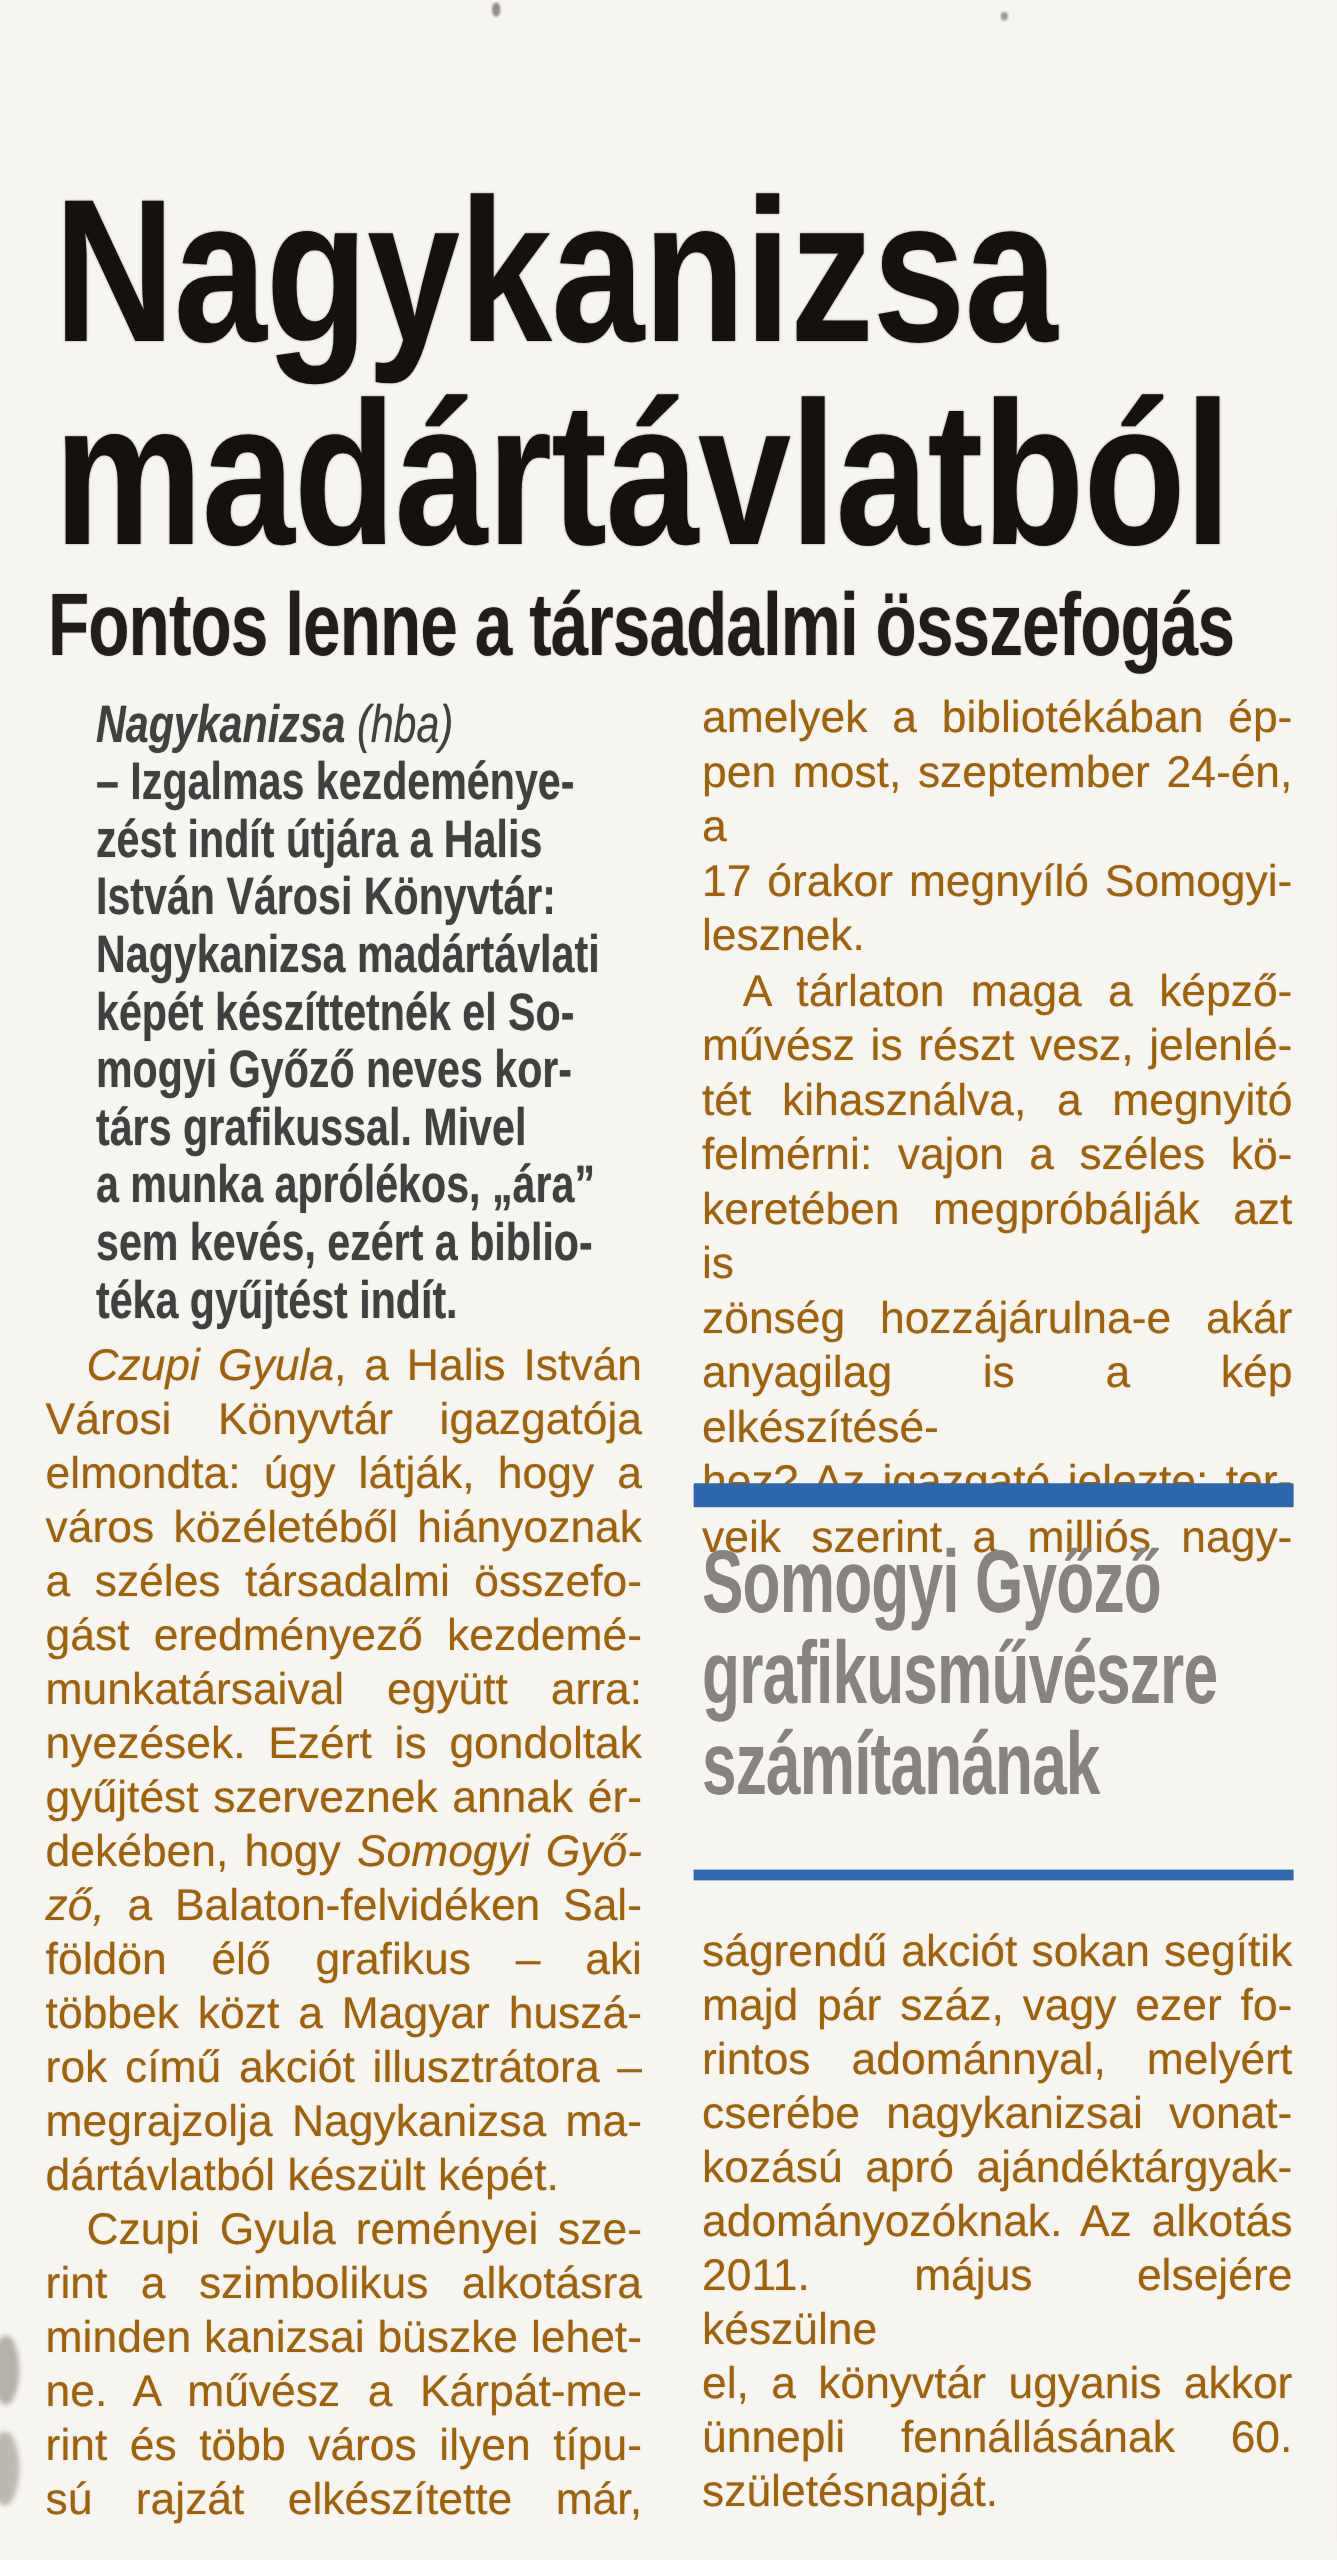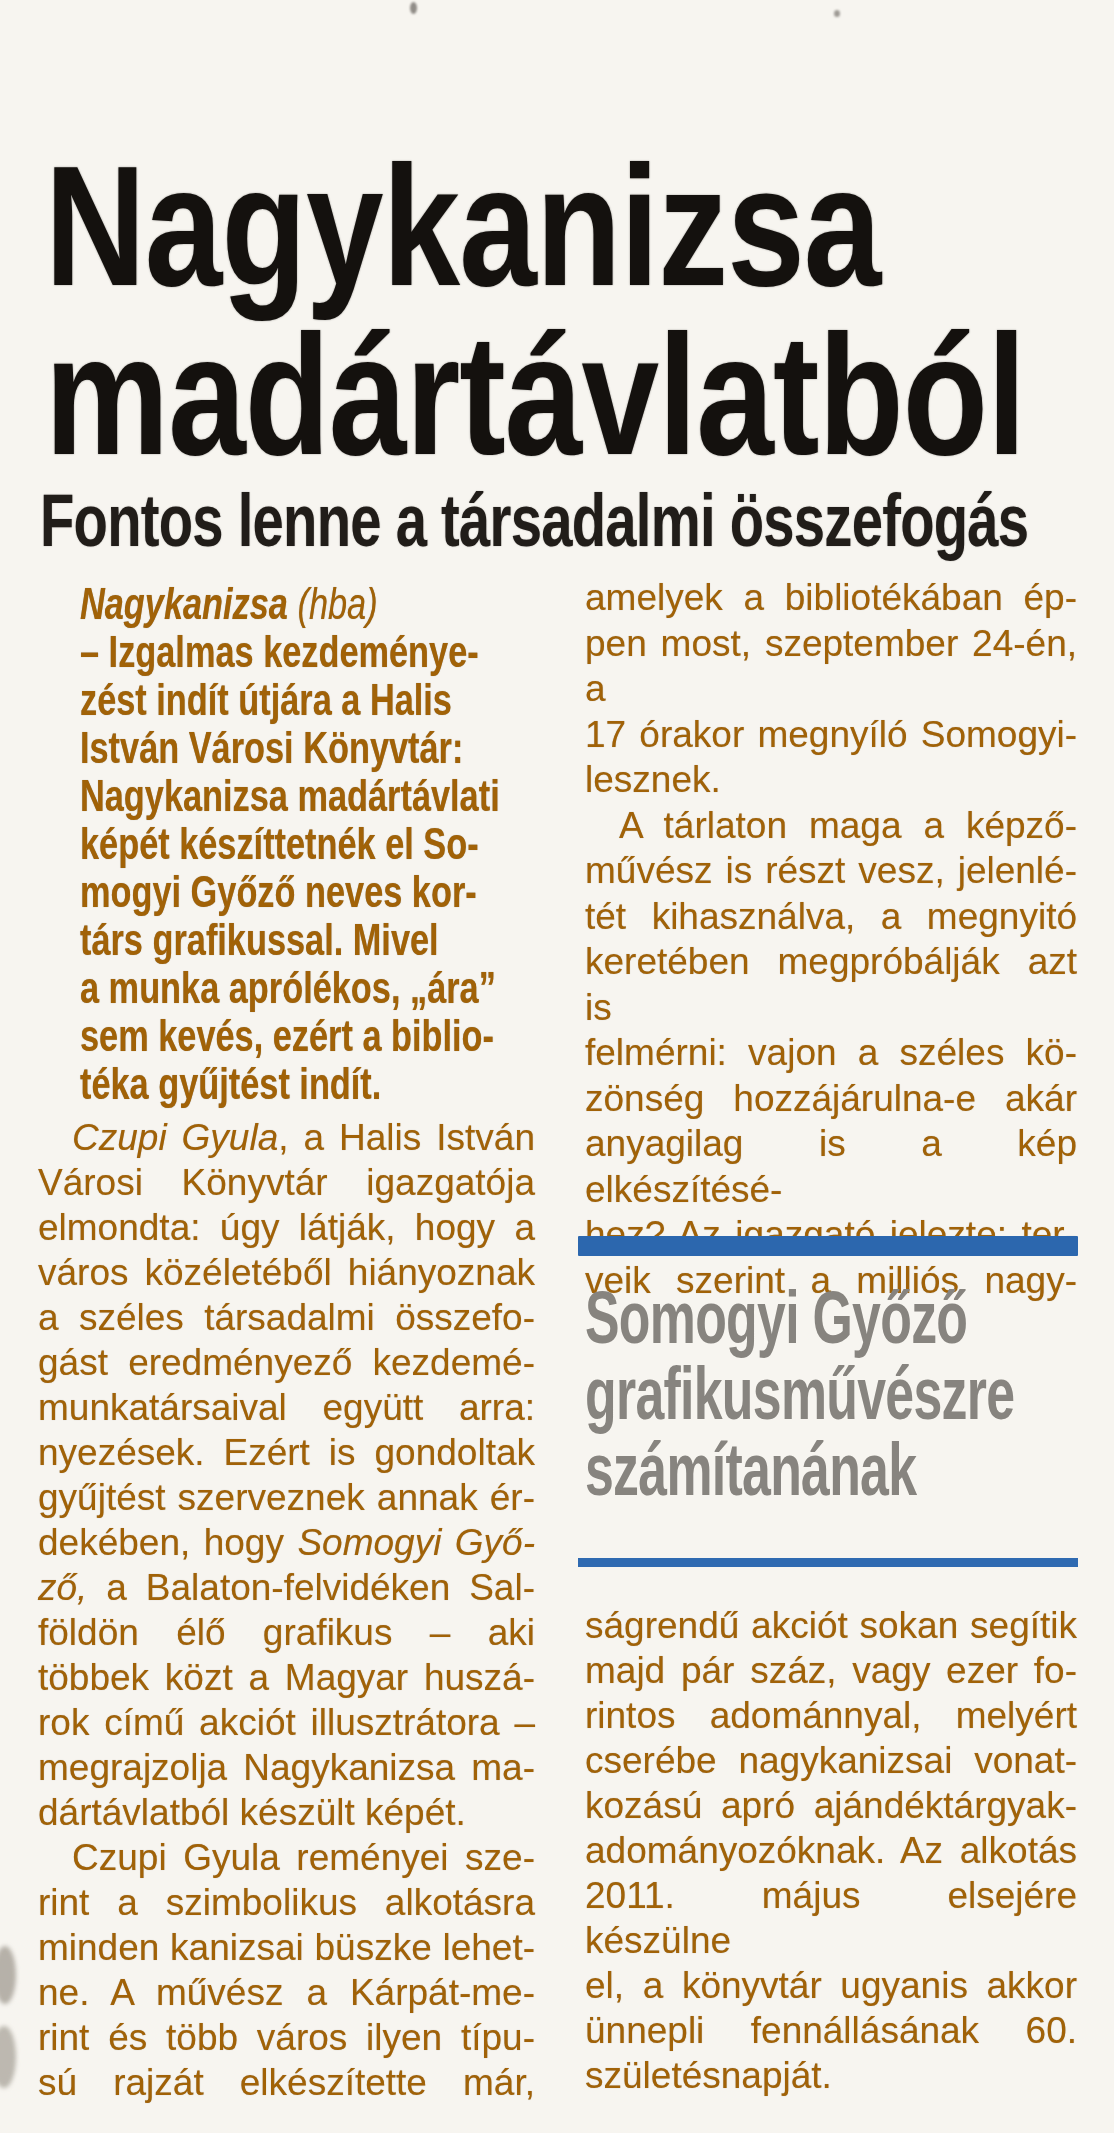--- a/index.html
+++ b/index.html
@@ -18,21 +18,21 @@
   
   .subheadline{
     position:absolute;left:40px;top:420px;
     font-size:74px;line-height:80px;font-weight:700;letter-spacing:-1px;
     color:#211d19;transform:scaleX(0.76);transform-origin:0 0;white-space:nowrap;
     text-shadow:0 0 1.5px rgba(25,21,17,.4);
   }
   
   .lede{
     position:absolute;left:80px;top:580px;width:530px;
-    font-size:44px;line-height:48px;font-weight:700;color:#a16207;
+    font-size:44px;line-height:48px;font-weight:700;color:#404040;
     text-shadow:0 0 1px rgba(23,20,15,.4);
   }
   .lede .line{white-space:nowrap;}
   .sc{display:inline-block;transform-origin:0 50%;white-space:nowrap;}
   .lede .sc{transform:scaleX(0.78);}
   .lede .lt{font-weight:400;}
   .it{font-style:italic;}
   
   .body-col{
     position:absolute;font-family:Liberation Sans, sans-serif;
@@ -119,22 +119,22 @@
     <div>
         <div class="line"><span>amelyek a bibliotékában ép-</span></div>
         <div class="line"><span>pen most, szeptember 24-én, a</span></div>
         <div class="line"><span>17 órakor megnyíló Somogyi-</span></div>
         <div class="line last"><span>lesznek.</span></div>
       </div>
     <div>
         <div class="line indent"><span>A tárlaton maga a képző-</span></div>
         <div class="line"><span>művész is részt vesz, jelenlé-</span></div>
         <div class="line"><span>tét kihasználva, a megnyitó</span></div>
+        <div class="line"><span>felmérni: vajon a széles kö-</span></div>
         <div class="line"><span>keretében megpróbálják azt is</span></div>
-        <div class="line"><span>felmérni: vajon a széles kö-</span></div>
         <div class="line"><span>zönség hozzájárulna-e akár</span></div>
         <div class="line"><span>anyagilag is a kép elkészítésé-</span></div>
         <div class="line"><span>hez? Az igazgató jelezte: ter-</span></div>
         <div class="line"><span>veik szerint a milliós nagy-</span></div>
       </div>
   </div>
 
   <div class="pq-bar-top"></div>
   <div class="pq-text">
       <div class="line"><span class="sc" style="transform: scaleX(0.7);"><span>Somogyi Győző</span></span></div>

